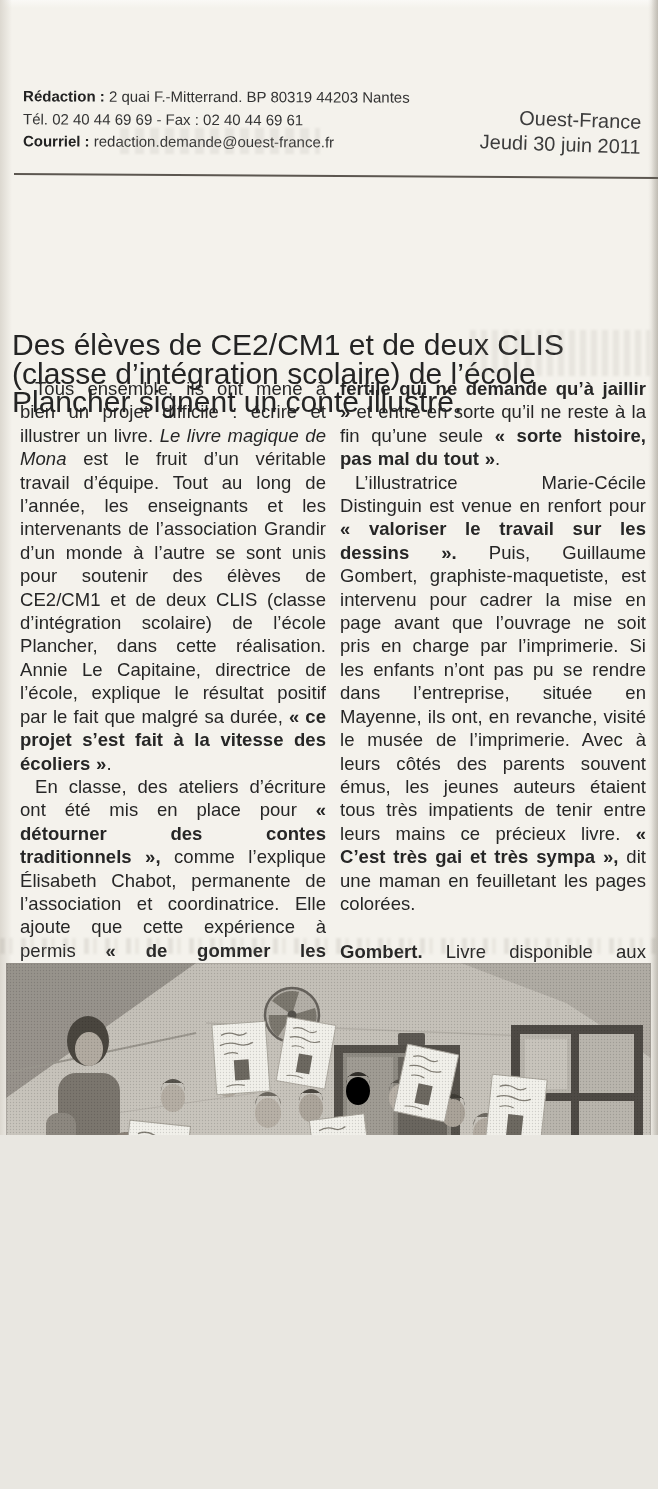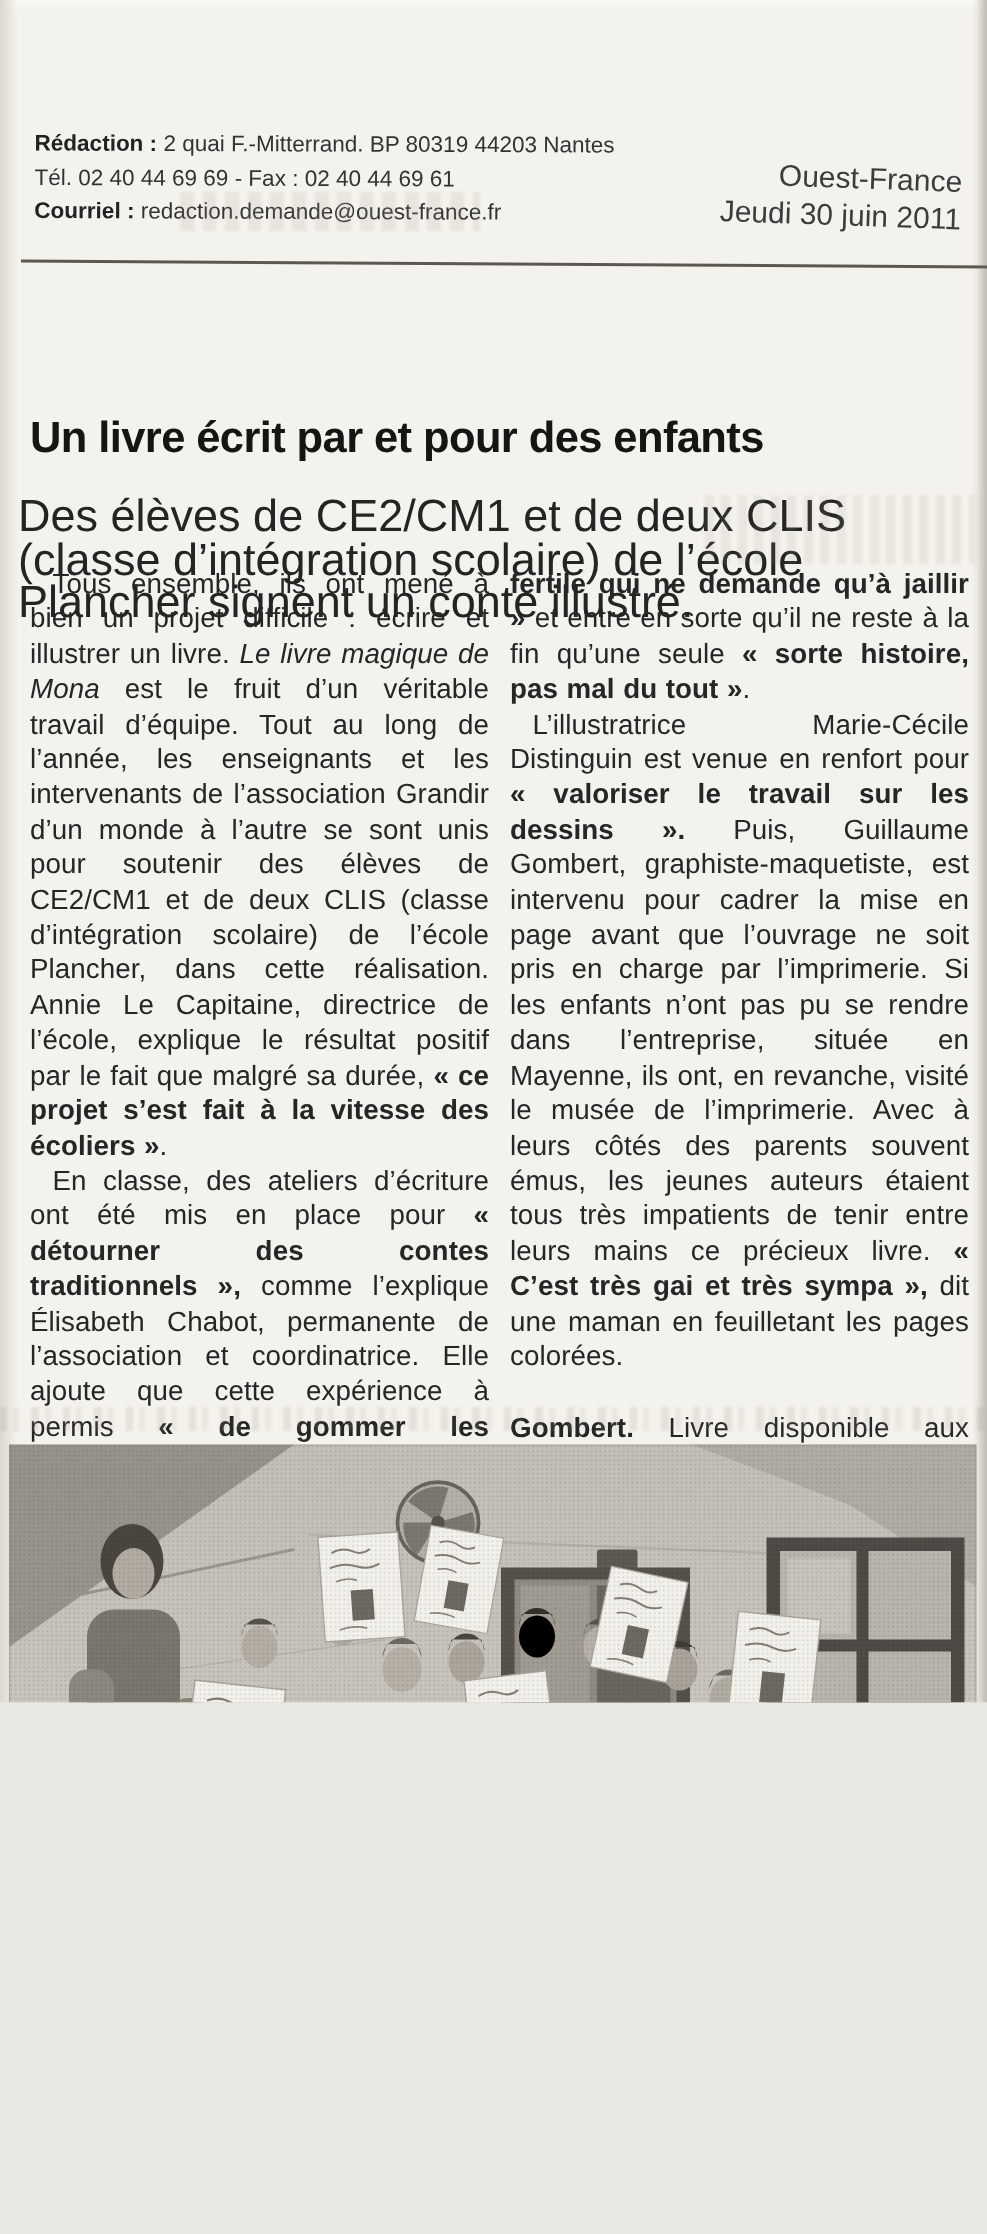--- a/index.html
+++ b/index.html
@@ -63,21 +63,20 @@
     <div><span>Tél. 02 40 44 69 69 - Fax : 02 40 44 69 61</span></div>
     <div><span class="mast-label">Courriel :</span><span> redaction.demande@ouest-france.fr</span></div>
   </div>
   <div class="mast-right">
     <div>Ouest-France</div>
     <div>Jeudi 30 juin 2011</div>
   </div>
   <div class="ghost ghost-mast"></div>
   <div class="rule"></div>
 
-  <h1 class="headline">Un livre écrit par et pour des enfants</h1>
   <p class="standfirst">Des élèves de CE2/CM1 et de deux CLIS (classe d’intégration scolaire) de l’école Plancher signent un conte illustré.</p>
   <div class="ghost ghost-right"></div>
 
   <div class="columns">
     <div class="col">
         <p class="para indent"><span class="seg-normal">Tous ensemble, ils ont mené à bien un projet difficile : écrire et illustrer un livre. </span><span class="seg-italic">Le livre magique de Mona</span><span class="seg-normal"> est le fruit d’un véritable travail d’équipe. Tout au long de l’année, les enseignants et les intervenants de l’association Grandir d’un monde à l’autre se sont unis pour soutenir des élèves de CE2/CM1 et de deux CLIS (classe d’intégration scolaire) de l’école Plancher, dans cette réalisation. Annie Le Capitaine, directrice de l’école, explique le résultat positif par le fait que malgré sa durée, </span><span class="seg-bold">« ce projet s’est fait à la vitesse des écoliers »</span><span class="seg-normal">.</span></p>
         <p class="para indent"><span class="seg-normal">En classe, des ateliers d’écriture ont été mis en place pour </span><span class="seg-bold">« détourner des contes traditionnels »,</span><span class="seg-normal"> comme l’explique Élisabeth Chabot, permanente de l’association et coordinatrice. Elle ajoute que cette expérience à permis </span><span class="seg-bold">« de gommer les différences entre les enfants »</span><span class="seg-normal">. Colette Barbelivien, conteuse, a pris le relais des enseignants pour aider les enfants </span><span class="seg-bold">« à dompter une imagination</span></p>
       </div>
     <div class="col">
         <p class="para"><span class="seg-bold">fertile qui ne demande qu’à jaillir »</span><span class="seg-normal"> et entre en sorte qu’il ne reste à la fin qu’une seule </span><span class="seg-bold">« sorte histoire, pas mal du tout »</span><span class="seg-normal">.</span></p>

